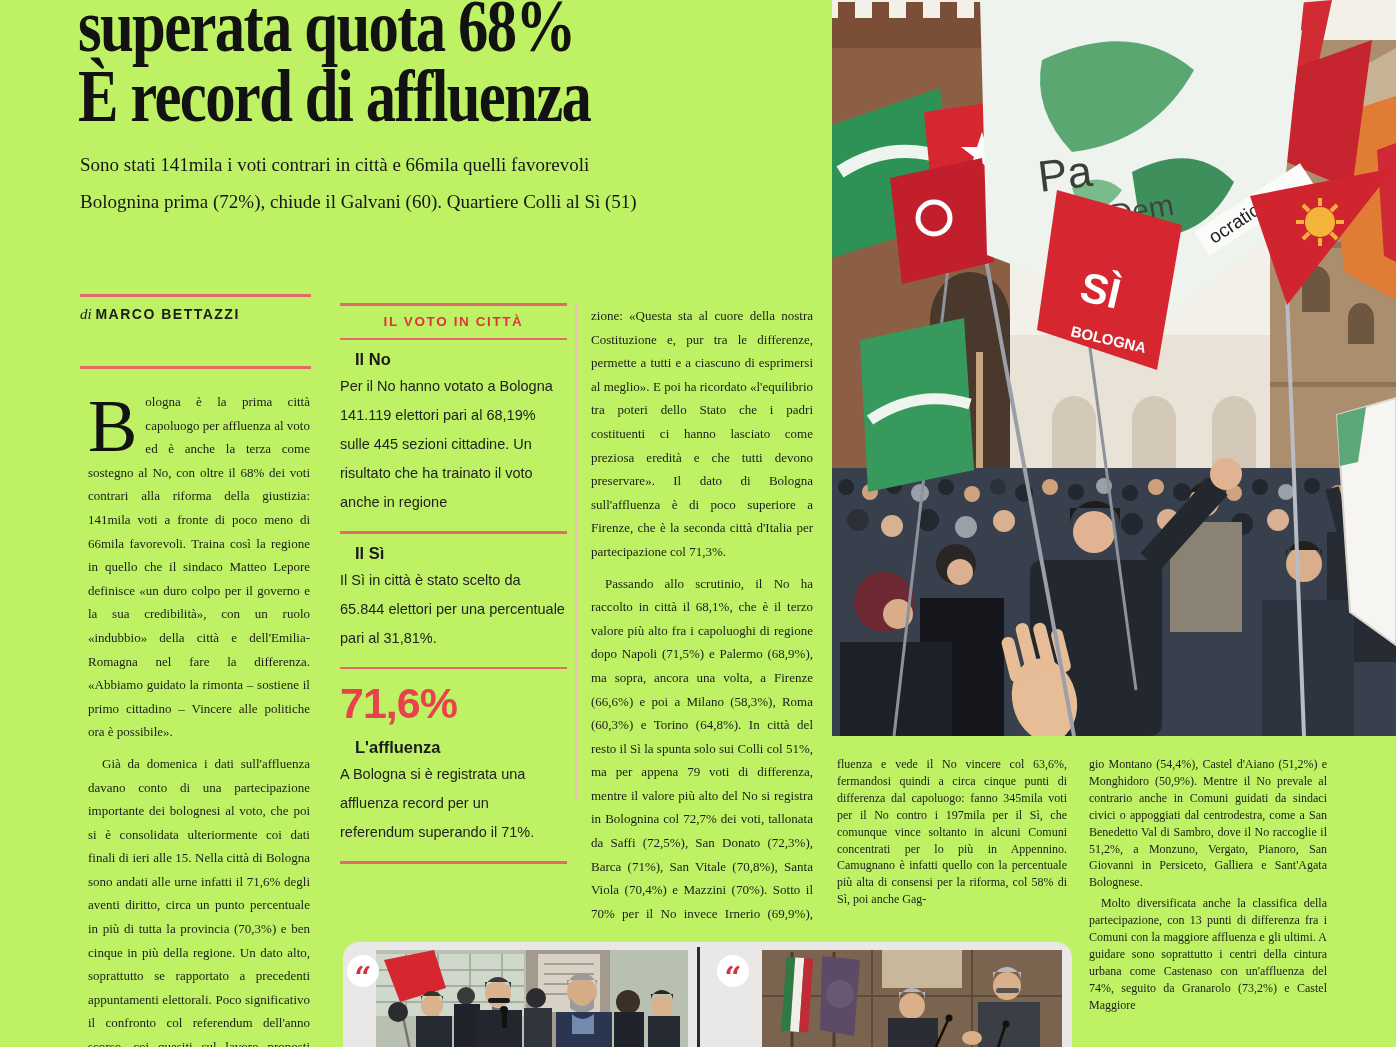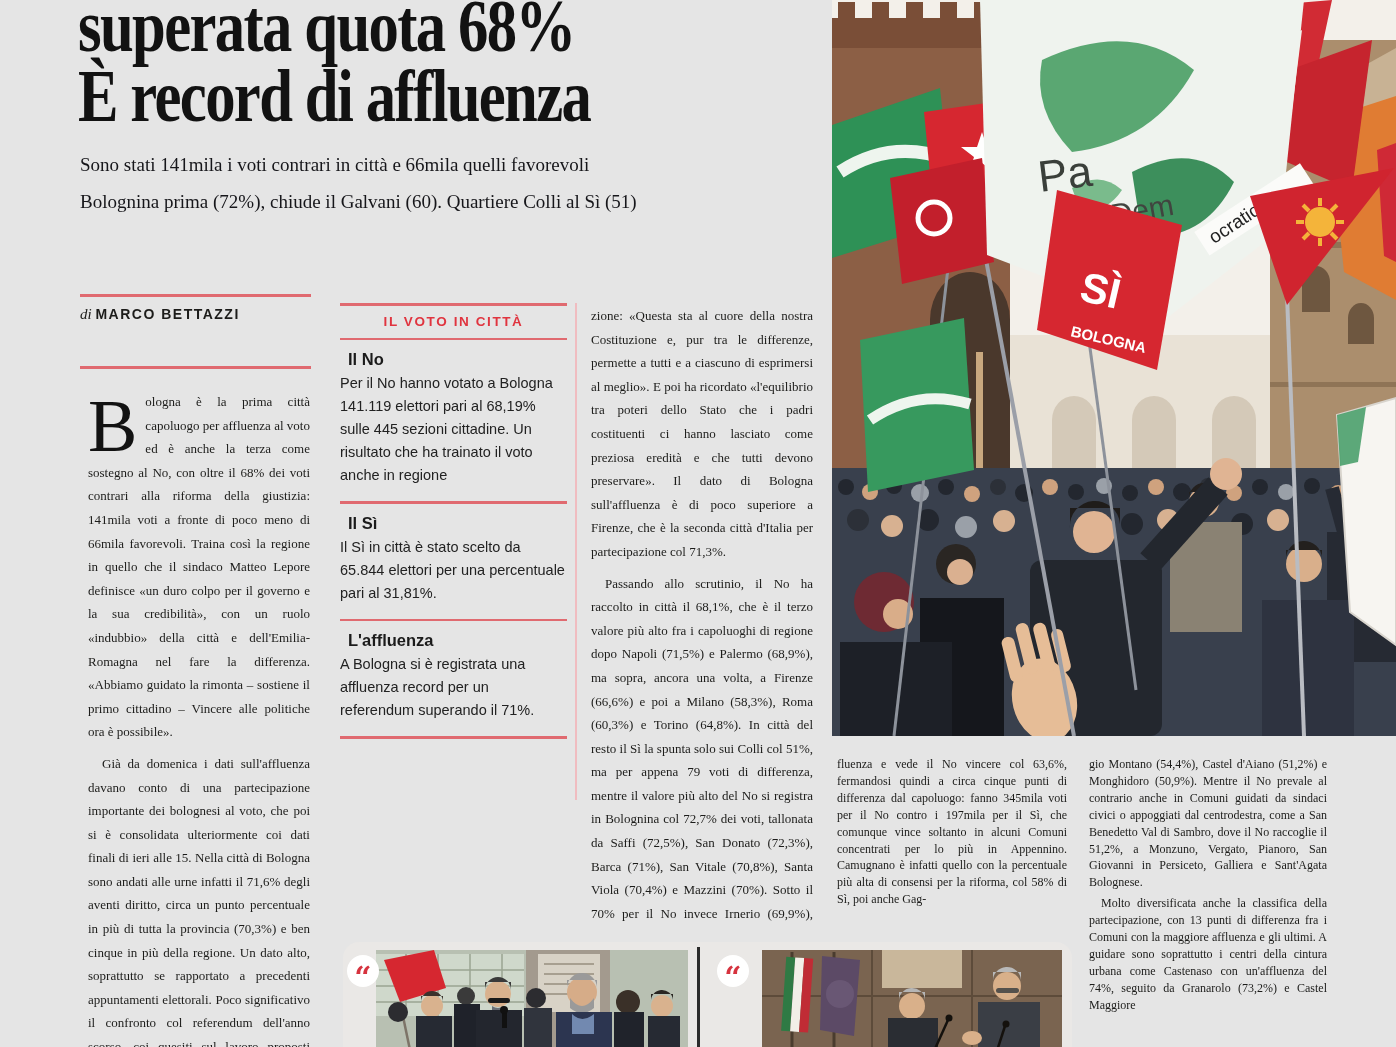--- a/index.html
+++ b/index.html
@@ -1,16 +1,16 @@
 <!DOCTYPE html>
 <html><head>
 <meta charset="utf-8">
 <style>
   html,body{margin:0;padding:0;background:#ffffff;}
-  #page{position:relative;width:1396px;height:1047px;background:#e5e5e5;overflow:hidden;
+  #page{position:relative;width:1396px;height:1047px;background:#bef264;overflow:hidden;
         font-family:"Liberation Serif", serif;color:#1c1c1a;}
   .abs{position:absolute;}
   
   .hl{font-weight:bold;color:#121212;letter-spacing:-2px;transform:scaleX(.82);transform-origin:left top;white-space:nowrap;}
   #headline1{left:78px;top:-16px;font-size:74px;}
   #headline2{left:78px;top:54px;font-size:74px;}
   .subhead{left:80px;top:146px;width:745px;font-size:19px;line-height:37px;color:#16161a;}
   
   .rule{background:#e06a70;height:2.5px;}
   .vrule{background:#f0bcc0;width:1.5px;}
@@ -27,22 +27,22 @@
   .smallcol{font-size:12px;line-height:16.9px;text-align:justify;color:#1c1c1a;}
   .smallcol p{margin:4px;}
   .smallcol p.ind{text-indent:12px;}
   #col4{left:833px;top:752px;width:238px;height:188px;overflow:hidden;}
   #col5{left:1085px;top:752px;width:246px;height:295px;overflow:hidden;}
   .dropcap{float:left;font-size:74px;line-height:60px;padding:6px 8px 0 0;color:#121212;}
   
   #statsbox{left:340px;top:303px;width:227px;font-family:"Liberation Sans",sans-serif;}
   .kicker{color:#e0343f;font-weight:bold;font-size:13.5px;letter-spacing:1.6px;margin:8px 0 9px 0;text-align:center;}
   .stat-val{color:#e8424c;font-weight:bold;font-size:43px;letter-spacing:-1px;margin:10px 0 6px 0;}
-  .stat-label{font-weight:bold;font-size:16.5px;color:#1b1b1b;margin:10px 0 3px 8px;}
-  .stat-desc{font-size:14.5px;line-height:23px;color:#222;margin:0 0 14px 0;}
+  .stat-label{font-weight:bold;font-size:16.5px;color:#1b1b1b;margin:10px 0 3px 15px;}
+  .stat-desc{font-size:14.5px;line-height:29px;color:#222;margin:0 0 14px 0;}
   
   #card{left:343px;top:942px;width:729px;height:105px;background:#eae8e6;border-radius:16px 16px 0 0;}
   .qcircle{width:32px;height:32px;border-radius:50%;background:#fff;text-align:center;
            font-family:"DejaVu Serif",serif;color:#d6333f;font-size:30px;line-height:46px;font-weight:bold;}
   .photo-frame{overflow:hidden;background:#888;}
   #divider{left:697px;top:947px;width:2.5px;height:100px;background:#2b2b2b;}
   svg{display:block;}
 </style>
 </head>
 <body>
@@ -72,20 +72,21 @@
   <div class="abs" id="statsbox">
     <div class="rule"></div>
     <div class="kicker">IL VOTO IN CITTÀ</div>
     <div class="rule"></div>
     <div class="stat-label">Il No</div>
     <div class="stat-desc">Per il No hanno votato a Bologna 141.119 elettori pari al 68,19% sulle 445 sezioni cittadine. Un risultato che ha trainato il voto anche in regione</div>
     <div class="rule"></div>
     <div class="stat-label">Il Sì</div>
     <div class="stat-desc">Il Sì in città è stato scelto da 65.844 elettori per una percentuale pari al 31,81%.</div>
     <div class="rule"></div>
+    <div class="stat-val">71,6%</div>
     <div class="stat-label">L'affluenza</div>
     <div class="stat-desc">A Bologna si è registrata una affluenza record per un referendum superando il 71%.</div>
     <div class="rule"></div>
   </div>
 
   <div class="abs vrule" style="left:575px;top:303px;height:497px;"></div>
 
   <div class="abs bodycol" id="col3">
     <p>zione: «Questa sta al cuore della nostra Costituzione e, pur tra le differenze, permette a tutti e a ciascuno di esprimersi al meglio». E poi ha ricordato «l'equilibrio tra poteri dello Stato che i padri costituenti ci hanno lasciato come preziosa eredità e che tutti devono preservare». Il dato di Bologna sull'affluenza è di poco superiore a Firenze, che è la seconda città d'Italia per partecipazione col 71,3%.</p>
     <p class="ind">Passando allo scrutinio, il No ha raccolto in città il 68,1%, che è il terzo valore più alto fra i capoluoghi di regione dopo Napoli (71,5%) e Palermo (68,9%), ma sopra, ancora una volta, a Firenze (66,6%) e poi a Milano (58,3%), Roma (60,3%) e Torino (64,8%). In città del resto il Sì la spunta solo sui Colli col 51%, ma per appena 79 voti di differenza, mentre il valore più alto del No si registra in Bolognina col 72,7% dei voti, tallonata da Saffi (72,5%), San Donato (72,3%), Barca (71%), San Vitale (70,8%), Santa Viola (70,4%) e Mazzini (70%). Sotto il 70% per il No invece Irnerio (69,9%), Corticella (69%), Lame (68,7%), Borgo Panigale (68,7%), Costa-Saragozza (66,2%), Malpighi (65,8%), San Ruffillo (64,8%), Murri (64,1%), Marconi (62,5%) e Galvani, che pure rimane sopra al 60% (esattamente al 60,4%).</p>

